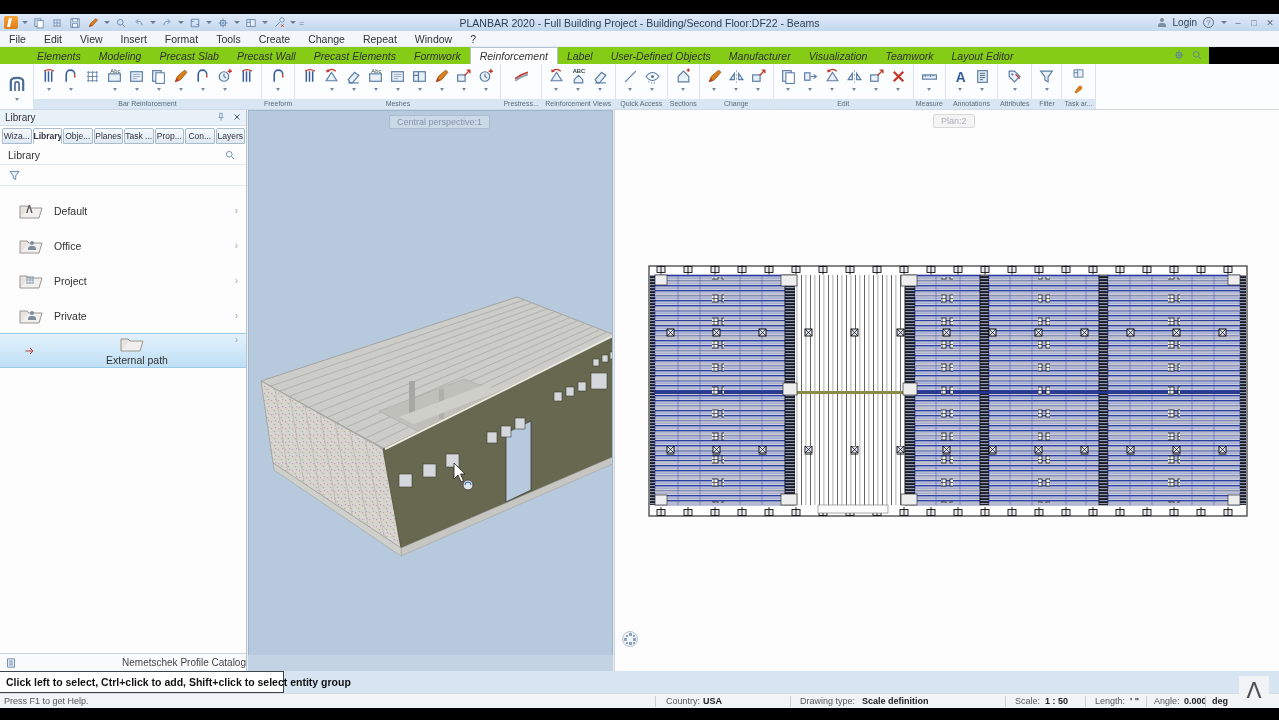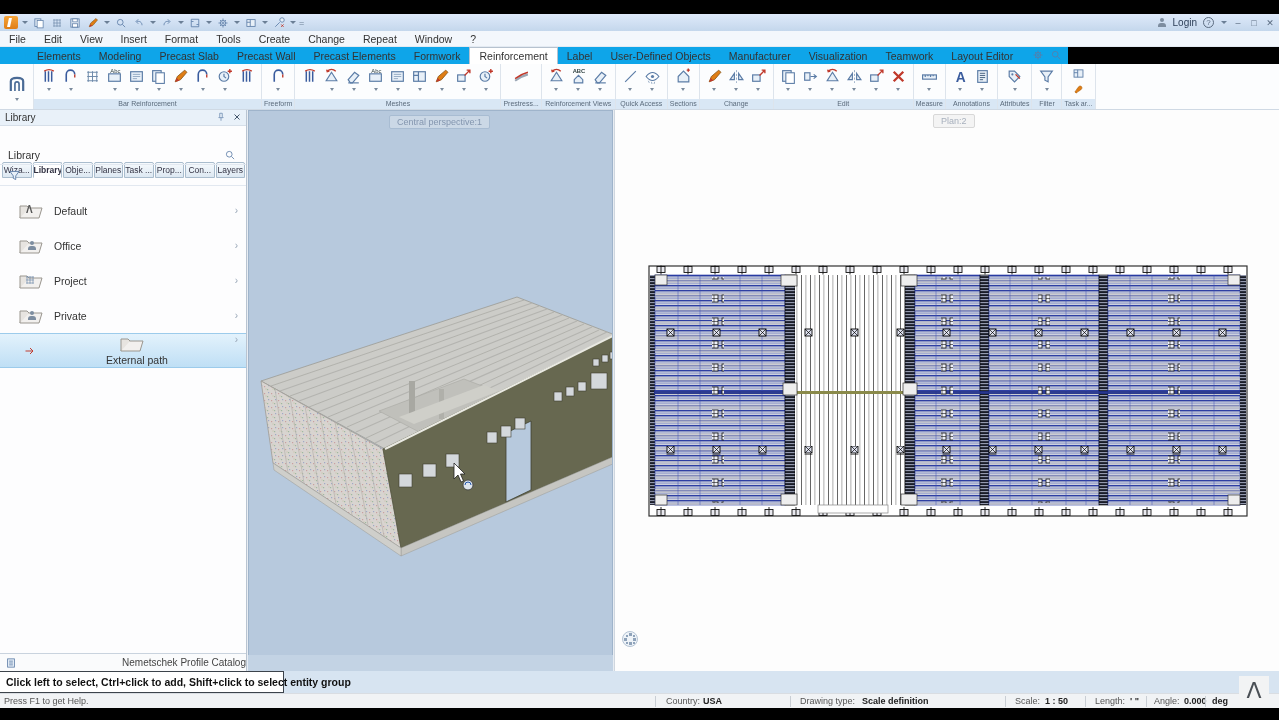--- a/index.html
+++ b/index.html
@@ -28,22 +28,22 @@
   .person-ic:after { content:""; position:absolute; left:0.5px; top:4.5px; width:8px; height:4px; border-radius:3px 3px 0 0; background:#7d8da0; }
   .help-circ { width:11px; height:11px; border:1px solid #5a6b80; border-radius:50%; font-size:8px;
                line-height:9px; text-align:center; color:#5a6b80; }
 
   
   .menubar { position:absolute; left:0; top:31px; width:1279px; height:16px; background:#f3f7fc;
              display:flex; align-items:center; font-size:10.5px; color:#333; border-bottom:1px solid #e3eaf2;}
   .menubar span { padding:0 9px; }
 
   
-  .tabrow { position:absolute; left:0; top:47px; width:1068px; height:17px; background:#0ea5e9;
-            display:flex; align-items:flex-end; font-size:10.5px; color:#333; }
+  .tabrow { position:absolute; left:0; top:47px; width:1209px; height:17px; background:#84cc16;
+            display:flex; align-items:flex-end; font-size:10.5px; color:#333;font-style:italic; }
   .rtab { padding:2px 9px 2px; white-space:nowrap; }
   .rtab.active { background:#fff; border:1px solid #b6c2cf; border-bottom:none; }
   .tabrow-right { position:absolute; right:6px; top:2px; display:flex; gap:6px; }
   .tabrow-right svg { width:12px; height:12px; }
 
   
   .ribbon { position:absolute; left:0; top:64px; width:1279px; height:46px; background:#fcfdfe;
             display:flex; border-bottom:1px solid #cfd9e4; }
   .rgroup { display:flex; flex-direction:column; border-right:1px solid #dde4ec; }
   .g-icons { flex:1; display:flex; align-items:center; justify-content:center; padding:1px 4px 0; gap:1px; }
@@ -60,21 +60,21 @@
   
   .workspace { position:absolute; left:0; top:110px; width:1279px; height:561px; background:#e8edf3;padding-left:16px; }
 
   
   .palette { position:absolute; left:0; top:0; width:247px; height:561px; background:#fdfdfe;
              border-right:1px solid #b9c4d1; }
   .pal-title { position:absolute; left:0; top:0; width:100%; height:16px; background:#e9f1f9;
                font-size:10px; color:#333; line-height:16px; padding-left:5px; border-bottom:1px solid #d6dfe9;}
   .pal-title-ics { position:absolute; right:4px; top:2px; display:flex; gap:6px; }
   .pal-title-ics svg { width:10px; height:10px; }
-  .pal-tabs { position:absolute; left:2px; top:18px; width:243px; height:16px; display:flex; gap:1px;margin-top:34px; }
+  .pal-tabs { position:absolute; left:2px; top:18px; width:243px; height:16px; display:flex; gap:1px; }
   .ptab { flex:1; background:linear-gradient(#f6fafd,#dde8f2); border:1px solid #a9bccd; border-radius:2px 2px 0 0;
           font-size:8.5px; color:#334; text-align:center; line-height:14px; white-space:nowrap; overflow:hidden; }
   .ptab.active { background:#fff; border-bottom-color:#fff; font-weight:bold; }
   .pal-search { position:absolute; left:0; top:35px; width:100%; height:20px; border-bottom:1px solid #e2e8f0;
                 font-size:10.5px; color:#333; line-height:20px; padding-left:8px; }
   .pal-search svg { position:absolute; right:10px; top:4px; width:12px; height:12px; }
   .pal-filter { position:absolute; left:0; top:56px; width:100%; height:20px; border-bottom:1px solid #e2e8f0; }
   .pal-filter svg { position:absolute; left:8px; top:3px; width:13px; height:13px; }
   .pal-items { position:absolute; left:0; top:83px; width:100%; }
   .pitem { position:relative; height:35px; display:flex; align-items:center; padding-left:18px; }
@@ -327,20 +327,21 @@
         </span>
         <span class="drop"></span>
       <span class="qic">
           <svg>
             <use href="#s-wrench"></use>
           </svg>
         </span>
         <span class="drop"></span>
       <span style="font-size:9px;color:#6b7f96">=</span>
     </div>
+    <div class="tb-title">PLANBAR 2020 - Full Building Project - Building/Second Floor:DF22 - Beams</div>
     <div class="tb-right">
       <span class="person-ic"></span>
       <span>Login</span>
       <span class="help-circ">?</span>
         <span class="drop"></span>
       <span class="winbtn">–</span>
       <span class="winbtn">□</span>
       <span class="winbtn">✕</span>
     </div>
   </div>

